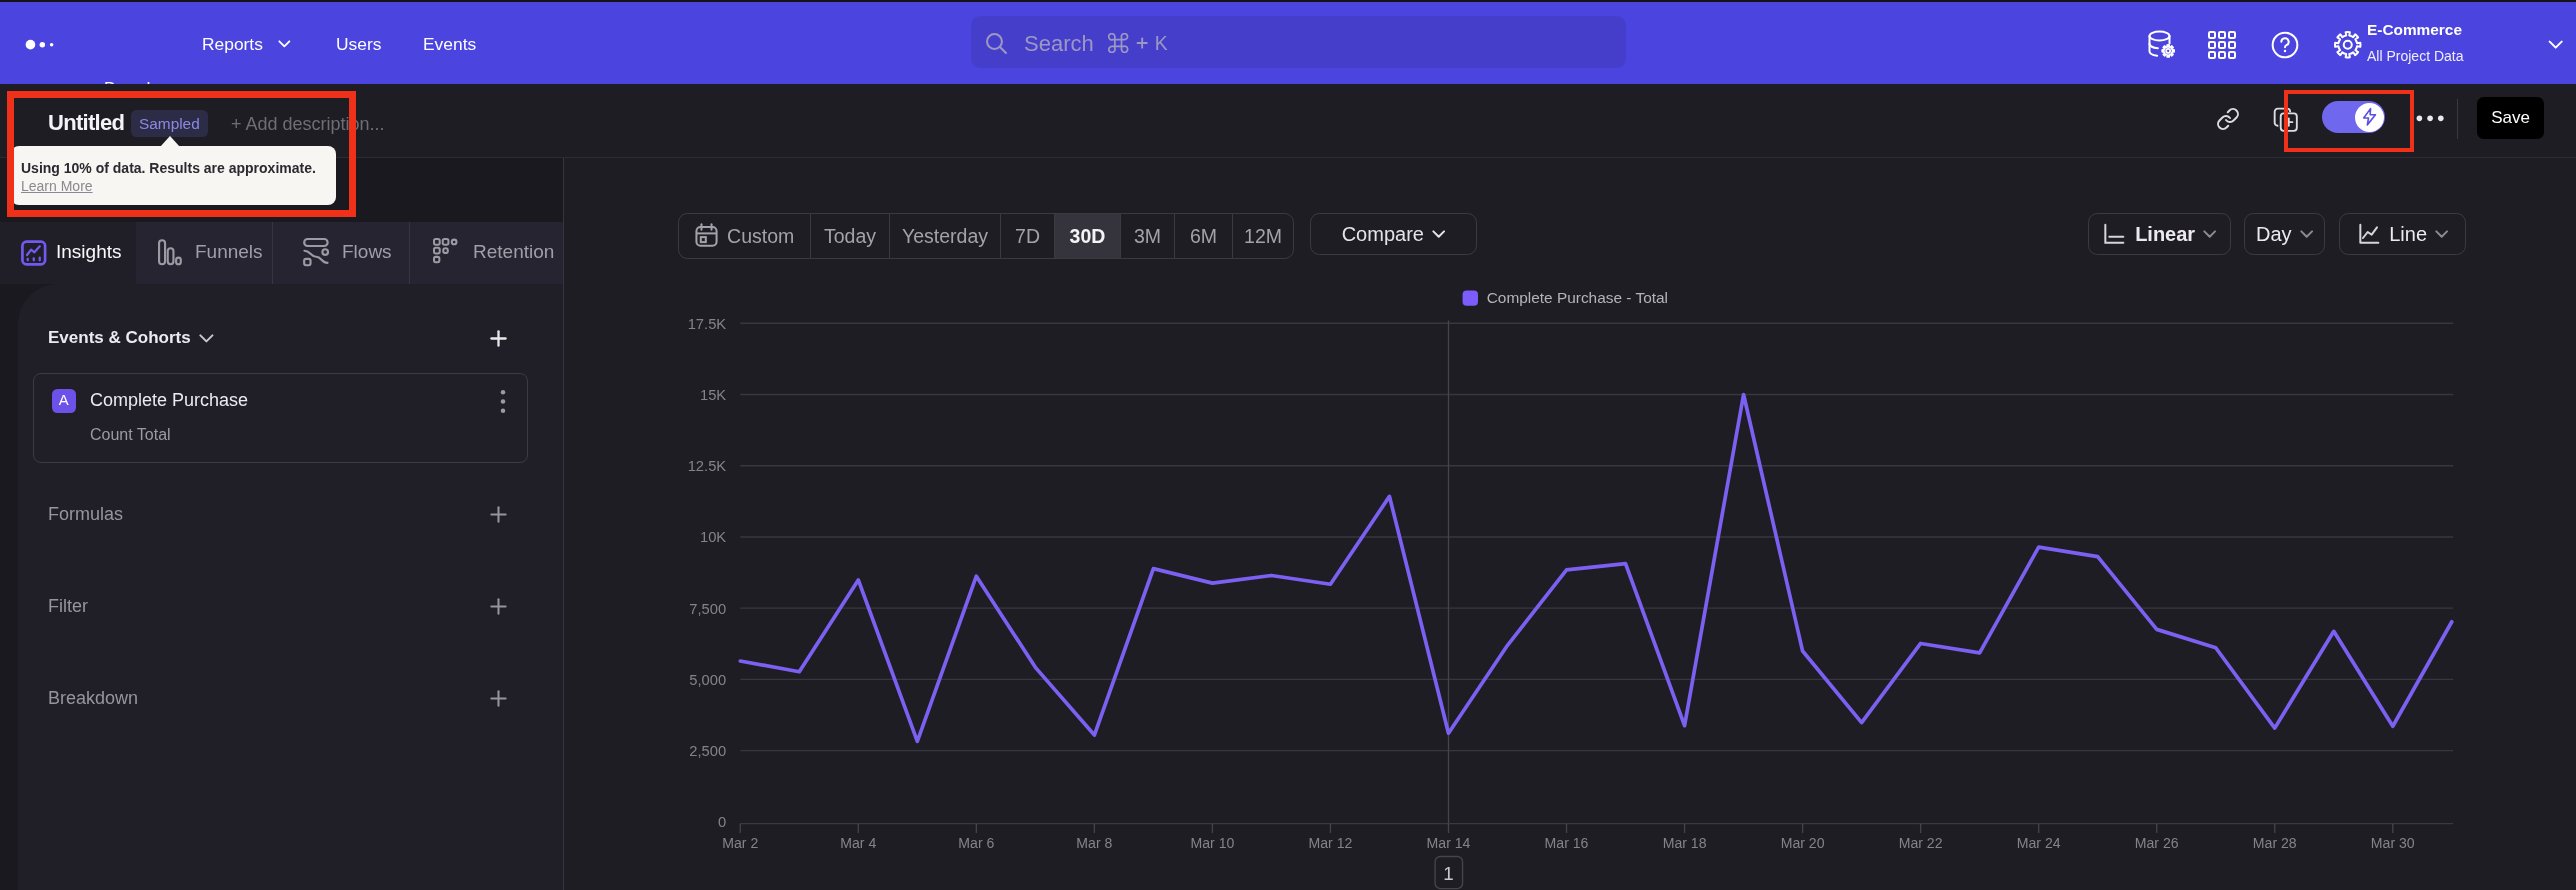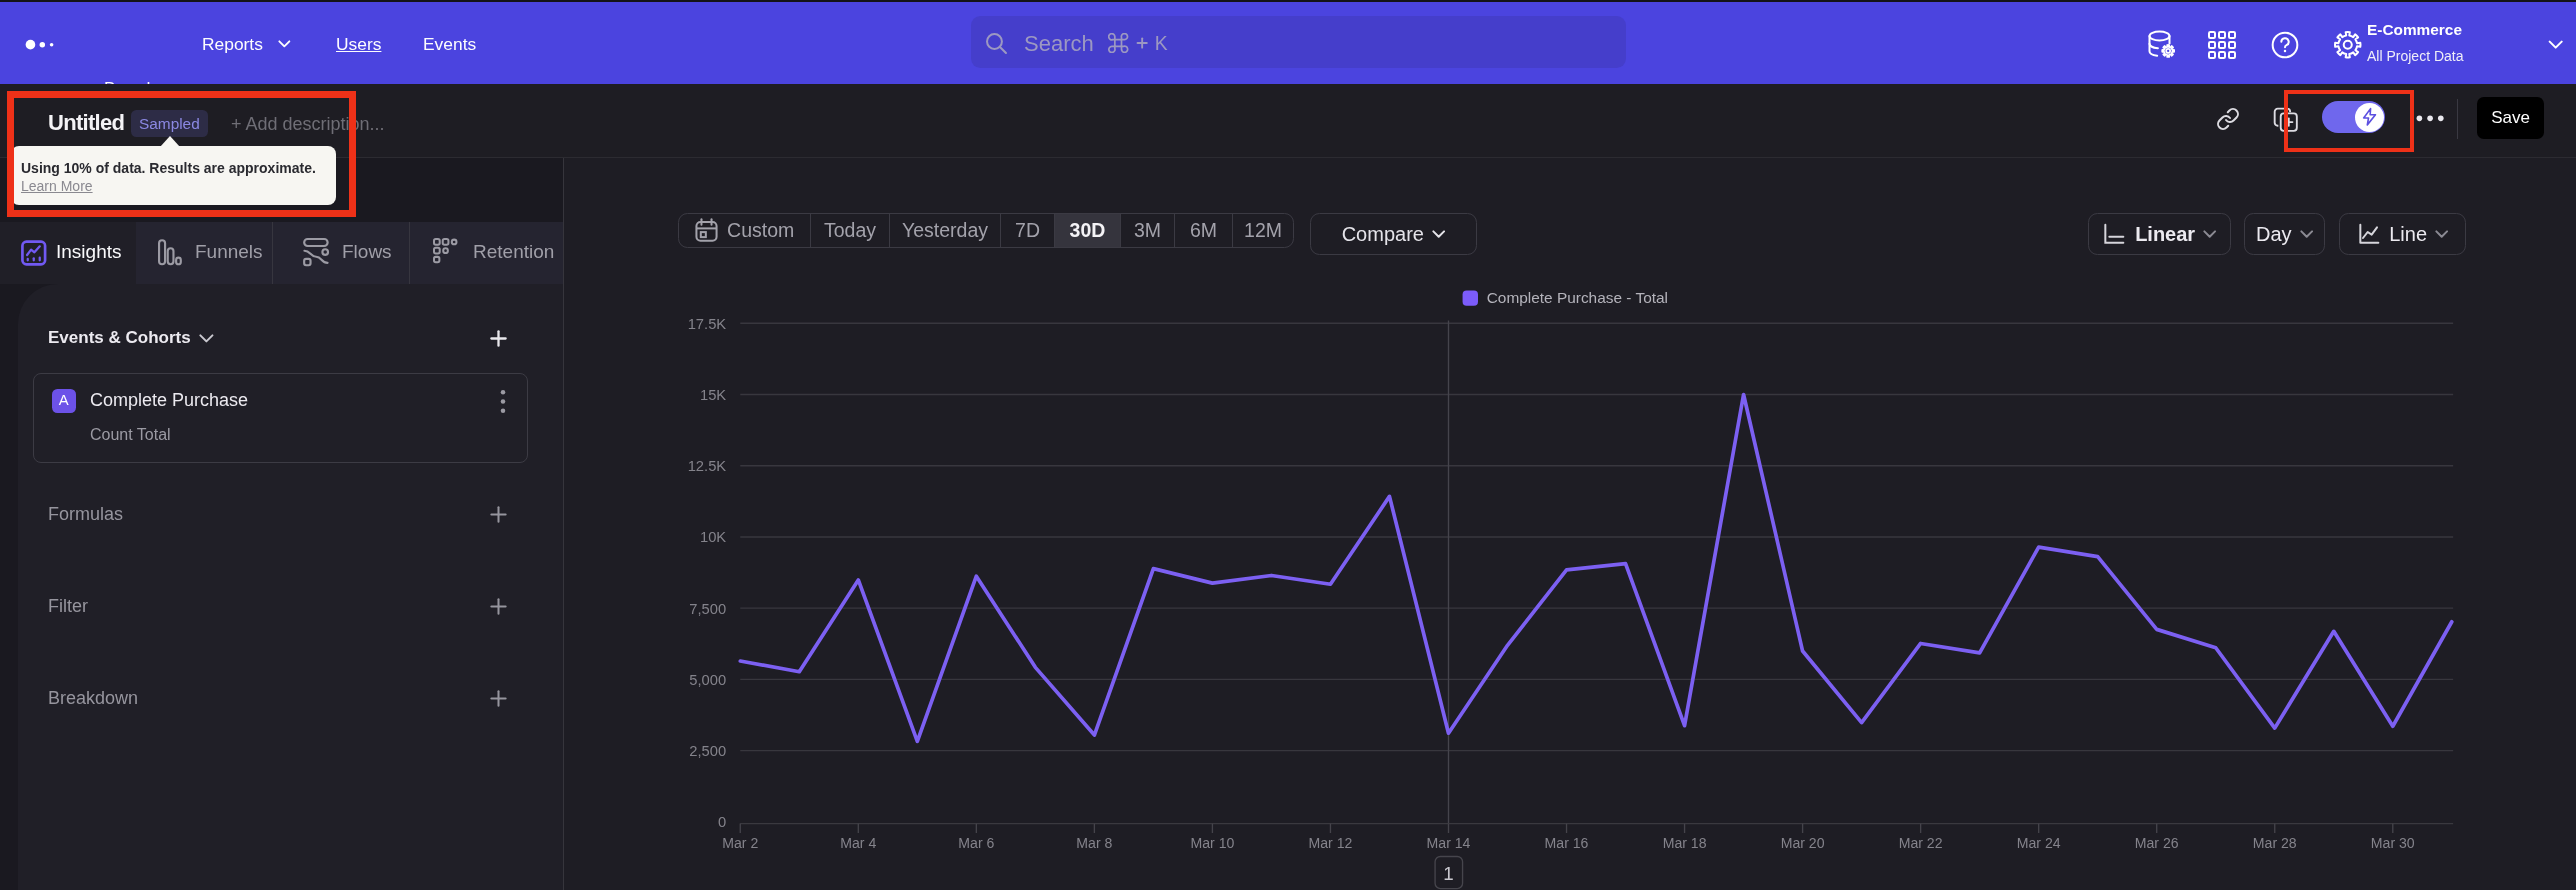--- a/index.html
+++ b/index.html
@@ -15,21 +15,21 @@
   <svg class="abs" style="left:25px;top:36px;" width="31" height="13.4" viewBox="0 0 46 20">
     <circle cx="8" cy="10" r="7.2" fill="#fff"></circle>
     <circle cx="25.7" cy="10" r="4.1" fill="#fff"></circle>
     <circle cx="39.6" cy="10" r="2.7" fill="#fff"></circle>
   </svg>
   <div class="abs" style="left:104px;top:32px;font-size:17.4px;color:#fdfdfe;margin-top:44px;">Boards</div>
   <div class="abs" style="left:202px;top:32px;font-size:17.4px;color:#fdfdfe;">Reports</div>
   <svg class="abs" style="left:278px;top:38px;" width="12.7" height="8.7" viewBox="0 0 19 13">
     <path d="M2 2 L9.5 9.5 L17 2" fill="none" stroke="#fdfdfe" stroke-width="2.8" stroke-linecap="round" stroke-linejoin="round"></path>
   </svg>
-  <div class="abs" style="left:336px;top:32px;font-size:17.4px;color:#fdfdfe;text-decoration:underline;">Users</div>
+  <div class="abs" style="left:336px;top:32px;font-size:17.4px;color:#fdfdfe;">Users</div>
   <div class="abs" style="left:423px;top:32px;font-size:17.4px;color:#fdfdfe;">Events</div>
 
   <div class="abs" style="left:971px;top:14px;width:655px;height:52px;background:#453ecb;border-radius:9.4px;"></div>
   <svg class="abs" style="left:985px;top:30px;" width="23" height="23" viewBox="0 0 34 34">
     <circle cx="14" cy="14" r="11" fill="none" stroke="#9c98c2" stroke-width="3"></circle>
     <path d="M22.5 22.5 L31 31" stroke="#9c98c2" stroke-width="3" stroke-linecap="round"></path>
   </svg>
   <div class="abs" style="left:1024px;top:29px;font-size:22px;color:#9c98c2;">Search</div>
   <svg class="abs" style="left:1108px;top:31px;" width="67" height="20" viewBox="0 0 100 30">
 
@@ -216,21 +216,21 @@
     </g>
 </svg>
 <div class="abs" style="left:48px;top:688px;font-size:18px;color:#96959e;">Breakdown</div>
 <svg class="abs" style="left:490px;top:690px;" width="17" height="17" viewBox="0 0 25 25">
   <g stroke="#96959e" stroke-width="3" stroke-linecap="round">
       <path d="M12.5 2 v21"></path>
       <path d="M2 12.5 h21"></path>
     </g>
 </svg>
 
-<div class="abs" style="left:678px;top:213px;width:616px;height:35px;border:1.3px solid #3b3a43;border-radius:9.4px;display:flex;align-items:center;font-size:19.5px;color:#a3a2ab;">
+<div class="abs" style="left:678px;top:213px;width:616px;height:46px;border:1.3px solid #3b3a43;border-radius:9.4px;display:flex;align-items:center;font-size:19.5px;color:#a3a2ab;">
   <div style="width:132px;height:100%;display:flex;align-items:center;justify-content:center;border-right:1.3px solid #3b3a43;">
     <svg width="23" height="25.5" viewBox="0 0 34 38" style="margin-right:9.4px;">
       <g fill="none" stroke="#a3a2ab" stroke-width="3">
         <rect x="2" y="6" width="30" height="28" rx="6"></rect>
         <path d="M9.5 2 v8" stroke-linecap="round"></path>
         <path d="M24.5 2 v8" stroke-linecap="round"></path>
         <path d="M2 15.5 h30"></path>
         <rect x="8.5" y="21" width="7.5" height="7.5"></rect>
       </g>
     </svg>

